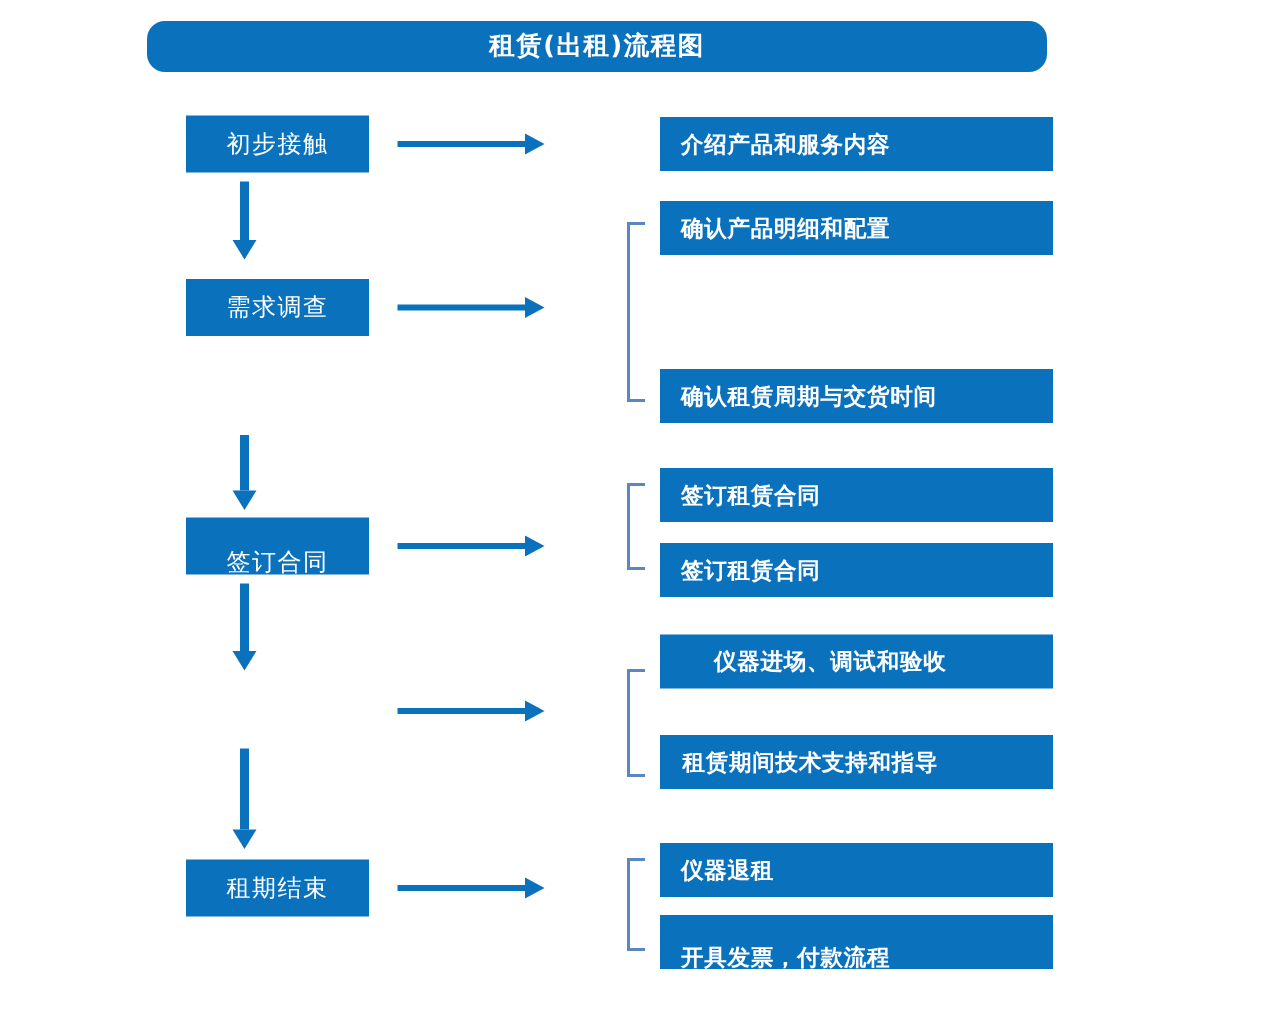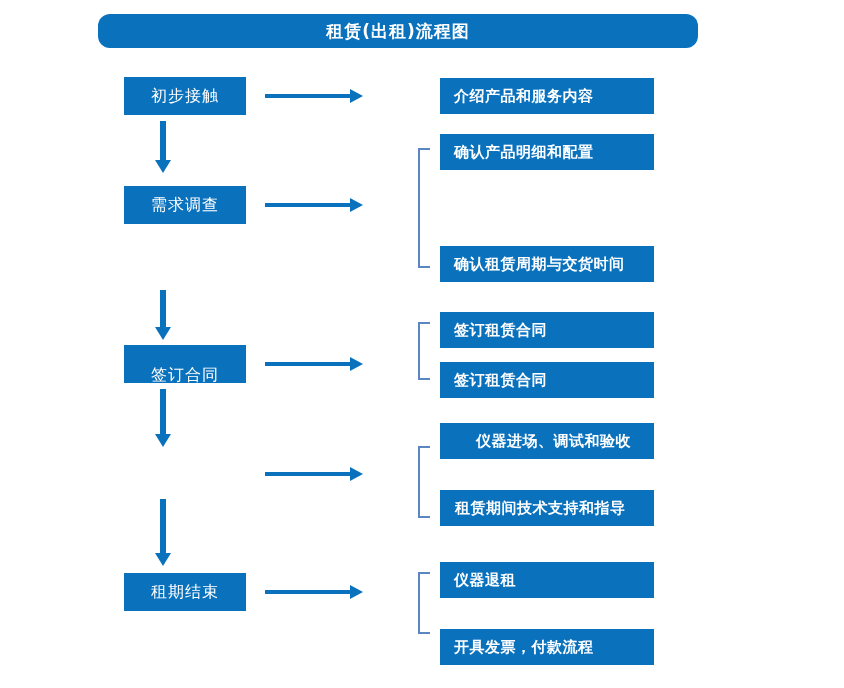--- a/index.html
+++ b/index.html
@@ -53,21 +53,21 @@
     font-weight: normal;
     letter-spacing: 1px;
     line-height: 1;
     margin-left: 24px;
   }
 
   
   .detail-box {
     position: absolute;
     left: 440px;
-    width: 214px;
+    width: 262px;
     height: 36px;
     background: #0a71bd;
     color: #ffffff;
     display: flex;
     align-items: center;
     font-size: 15px;
     font-weight: bold;
     letter-spacing: 0.5px;
     padding-left: 14px;
     box-sizing: border-box;
@@ -217,17 +217,17 @@
   </div>
   <div class="detail-box" style="top:423px;padding-left:36px;">
     <span>仪器进场、调试和验收</span>
   </div>
   <div class="detail-box" style="top:490px;padding-left:15px;">
     <span>租赁期间技术支持和指导</span>
   </div>
   <div class="detail-box" style="top:562px;">
     <span>仪器退租</span>
   </div>
-  <div class="detail-box" style="top:629px;">
+  <div class="detail-box" style="top:610px;align-items:flex-end;">
     <span>开具发票，付款流程</span>
   </div>
 
 </div>
 
 </body></html>

